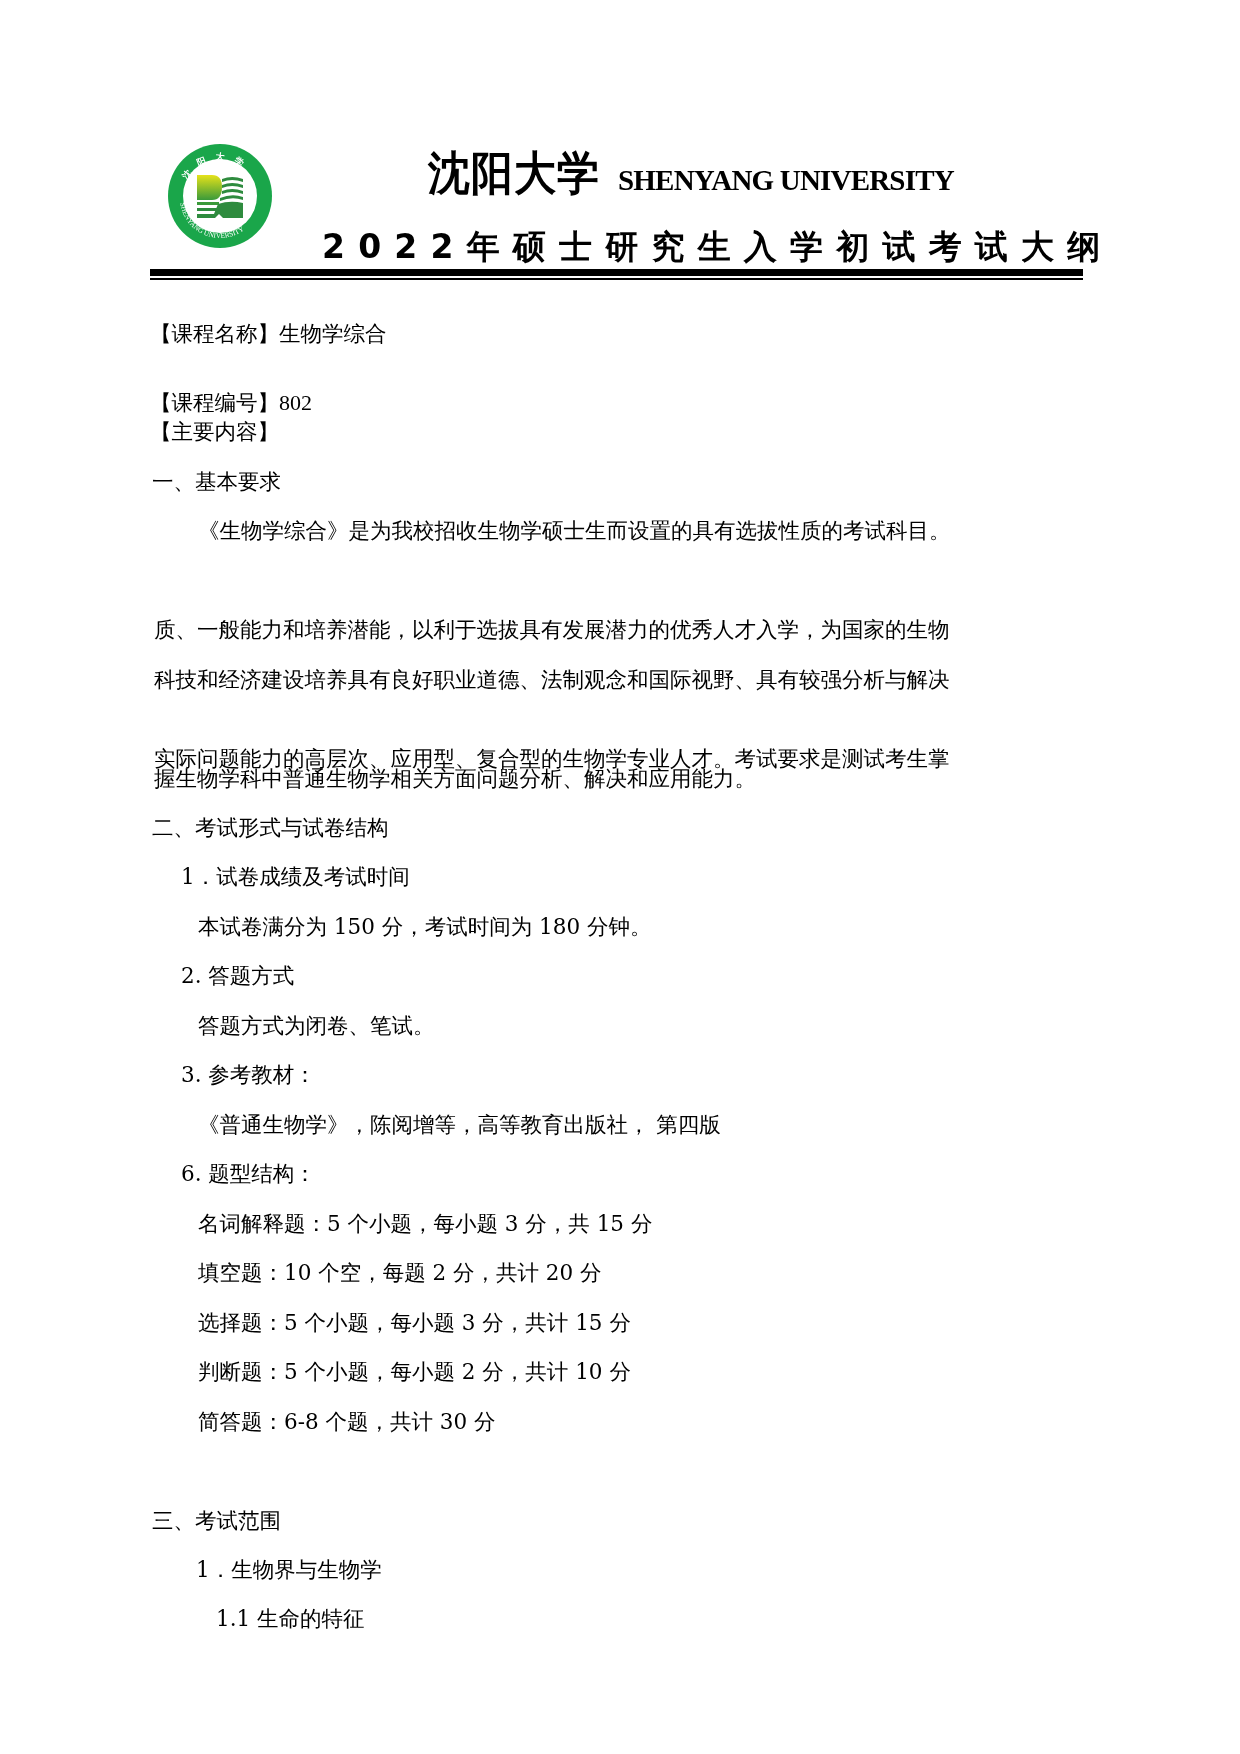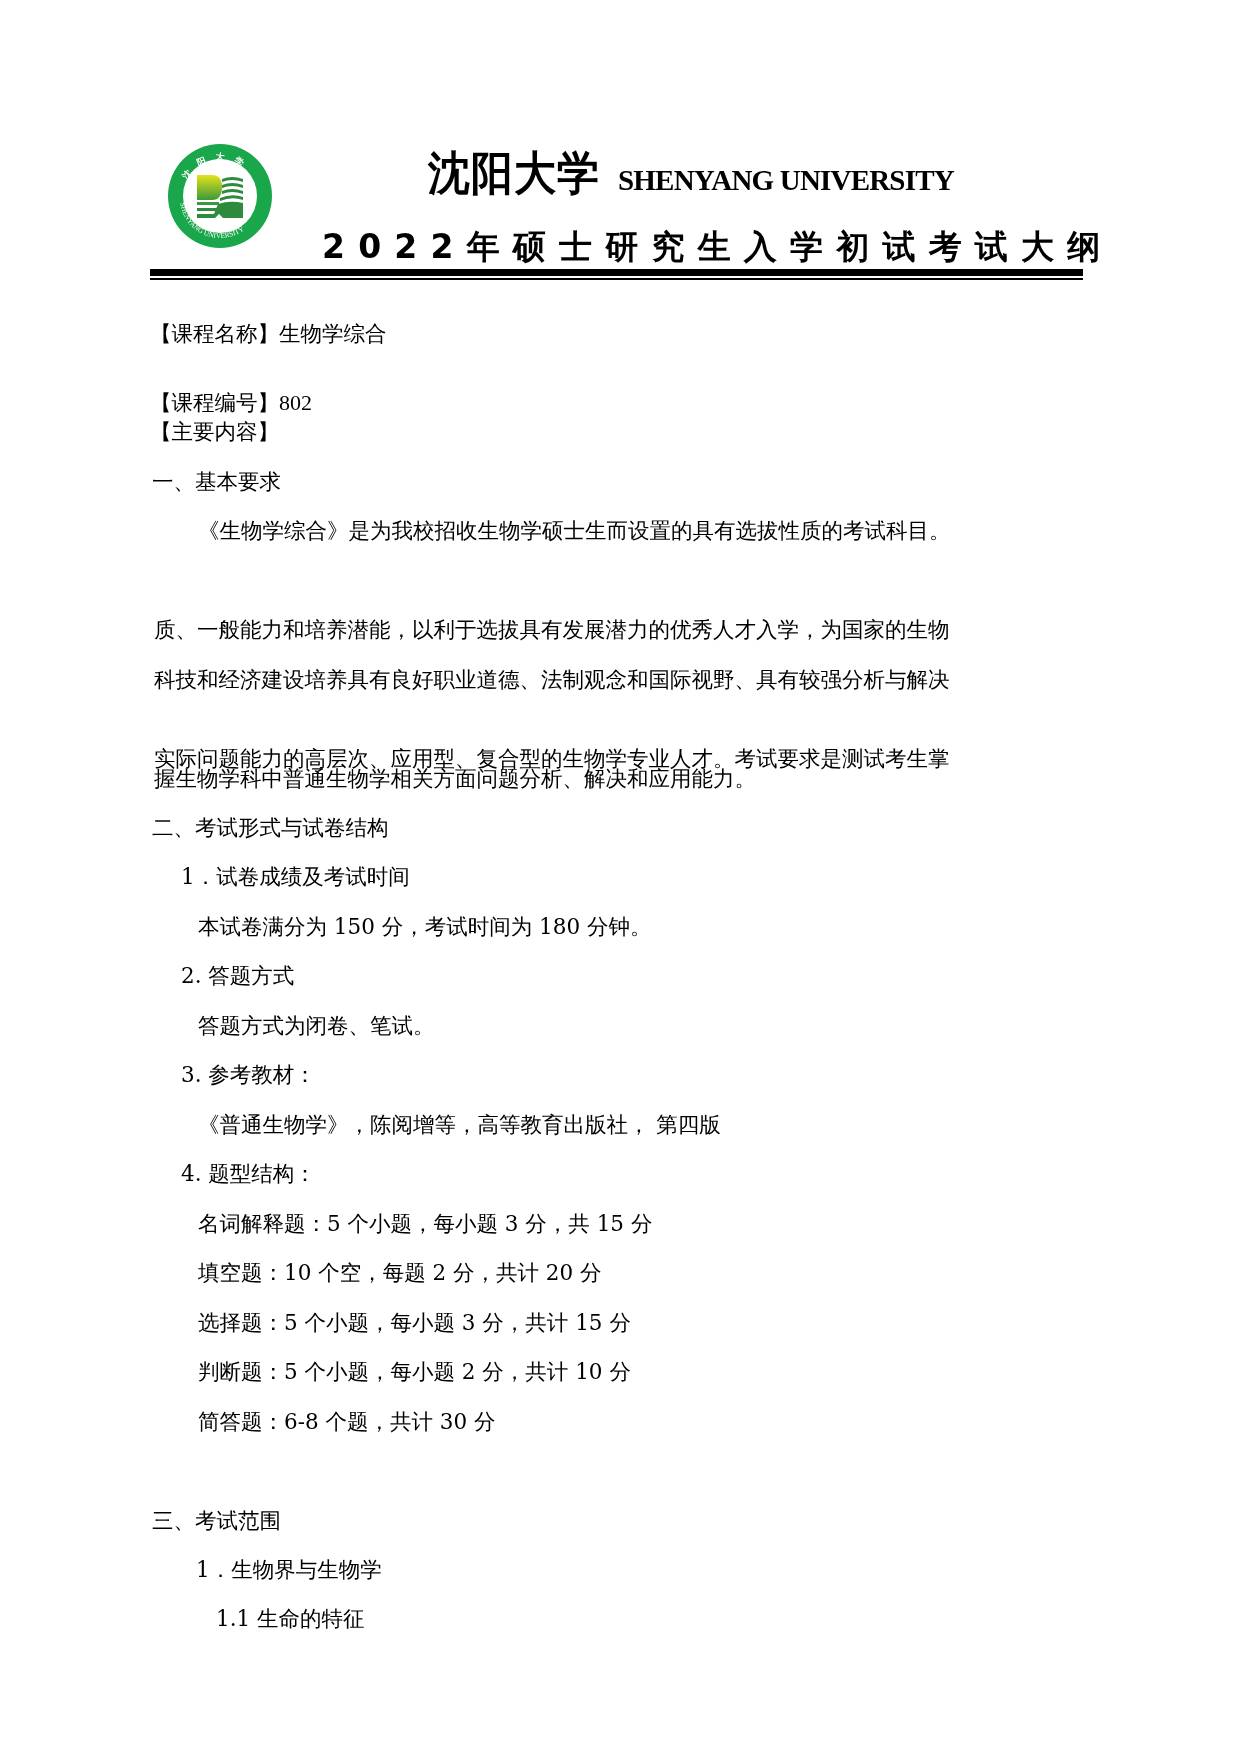--- a/index.html
+++ b/index.html
@@ -78,21 +78,21 @@
   <div class="line" style="left:154px; top:744px;">实际问题能力的高层次、应用型、复合型的生物学专业人才。考试要求是测试考生掌</div>
   <div class="line" style="left:154px; top:764px;">握生物学科中普通生物学相关方面问题分析、解决和应用能力。</div>
 
   <div class="line" style="left:152px; top:813px;">二、考试形式与试卷结构</div>
   <div class="line" style="left:181px; top:862px;">1．试卷成绩及考试时间</div>
   <div class="line" style="left:198px; top:912px;">本试卷满分为 150 分，考试时间为 180 分钟。</div>
   <div class="line" style="left:181px; top:961px;">2. 答题方式</div>
   <div class="line" style="left:198px; top:1011px;">答题方式为闭卷、笔试。</div>
   <div class="line" style="left:181px; top:1060px;">3. 参考教材：</div>
   <div class="line" style="left:198px; top:1110px;">《普通生物学》，陈阅增等，高等教育出版社，  第四版</div>
-  <div class="line" style="left:181px; top:1159px;">4. 题型结构：</div>
+  <div class="line" style="left:181px; top:1159px;">6. 题型结构：</div>
 
   <div class="line" style="left:198px; top:1209px;">名词解释题：5 个小题，每小题 3 分，共 15 分</div>
   <div class="line" style="left:198px; top:1258px;">填空题：10 个空，每题 2 分，共计 20 分</div>
   <div class="line" style="left:198px; top:1308px;">选择题：5 个小题，每小题 3 分，共计 15 分</div>
   <div class="line" style="left:198px; top:1357px;">判断题：5 个小题，每小题 2 分，共计 10 分</div>
   <div class="line" style="left:198px; top:1407px;">简答题：6-8 个题，共计 30 分</div>
 
   <div class="line" style="left:152px; top:1506px;">三、考试范围</div>
   <div class="line" style="left:196px; top:1555px;">1．生物界与生物学</div>
   <div class="line" style="left:216px; top:1604px;">1.1 生命的特征</div>

